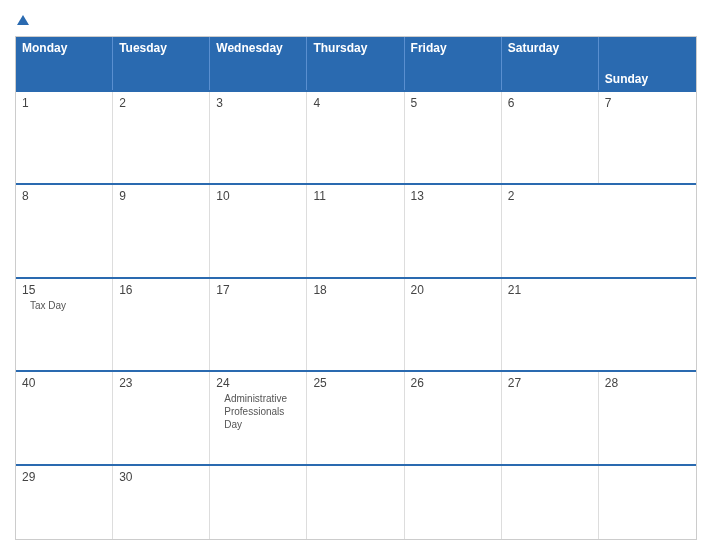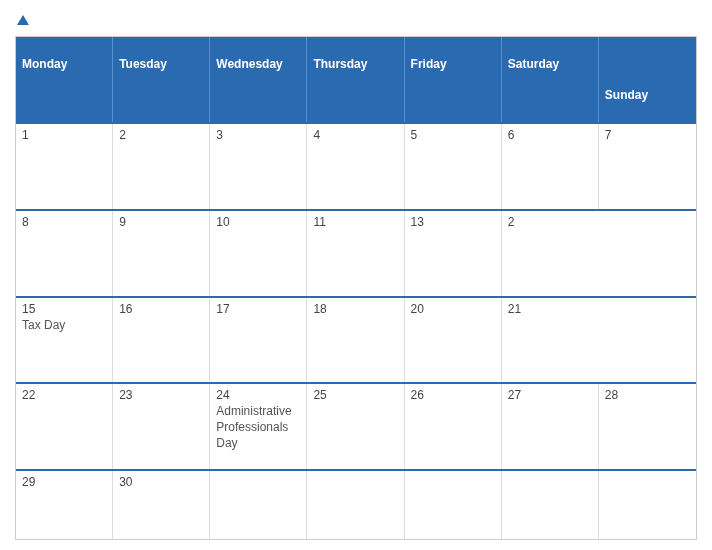--- a/index.html
+++ b/index.html
@@ -74,21 +74,21 @@
     }
     .cal-header {
       display: grid;
       grid-template-columns: repeat(7, 1fr);
       background: #2a6ab0;
     }
     .cal-header-cell {
       color: #fff;
       font-size: 12px;
       font-weight: bold;
-      padding: 20px 6px;
+      padding: 4px 6px;
       border-right: 1px solid #5a8fd0;
       text-align: left;
     }
     .cal-header-cell:last-child {
       border-right: none;
       margin-top: 31px;
     }
     .cal-body {
       flex: 1;
       display: flex;
@@ -114,24 +114,25 @@
     .cal-cell.empty {
       background: #fff;
     }
     .day-num {
       font-size: 12px;
       color: #444;
       display: block;
       margin-bottom: 2px;
     }
     .day-event {
-      font-size: 12px;
+      font-size: 10px;
       color: #555;
       line-height: 1.3;
       margin-top: 2px;
+      margin-left: 8px;
     }
     .last-week {
       flex: 0.8;
     }
   </style>
 </head>
 <body>
 
 <div class="page">
 
@@ -217,21 +218,21 @@
           </div>
           <div class="cal-cell">
             <span class="day-num">20</span>
           </div>
           <div class="cal-cell">
             <span class="day-num">21</span>
           </div>
         </div>
         <div class="cal-week">
           <div class="cal-cell">
-            <span class="day-num">22</span>
+            <span class="day-num">40</span>
           </div>
           <div class="cal-cell">
             <span class="day-num">23</span>
           </div>
           <div class="cal-cell">
             <span class="day-num">24</span>
             <div class="day-event">Administrative Professionals Day</div>
           </div>
           <div class="cal-cell">
             <span class="day-num">25</span>

